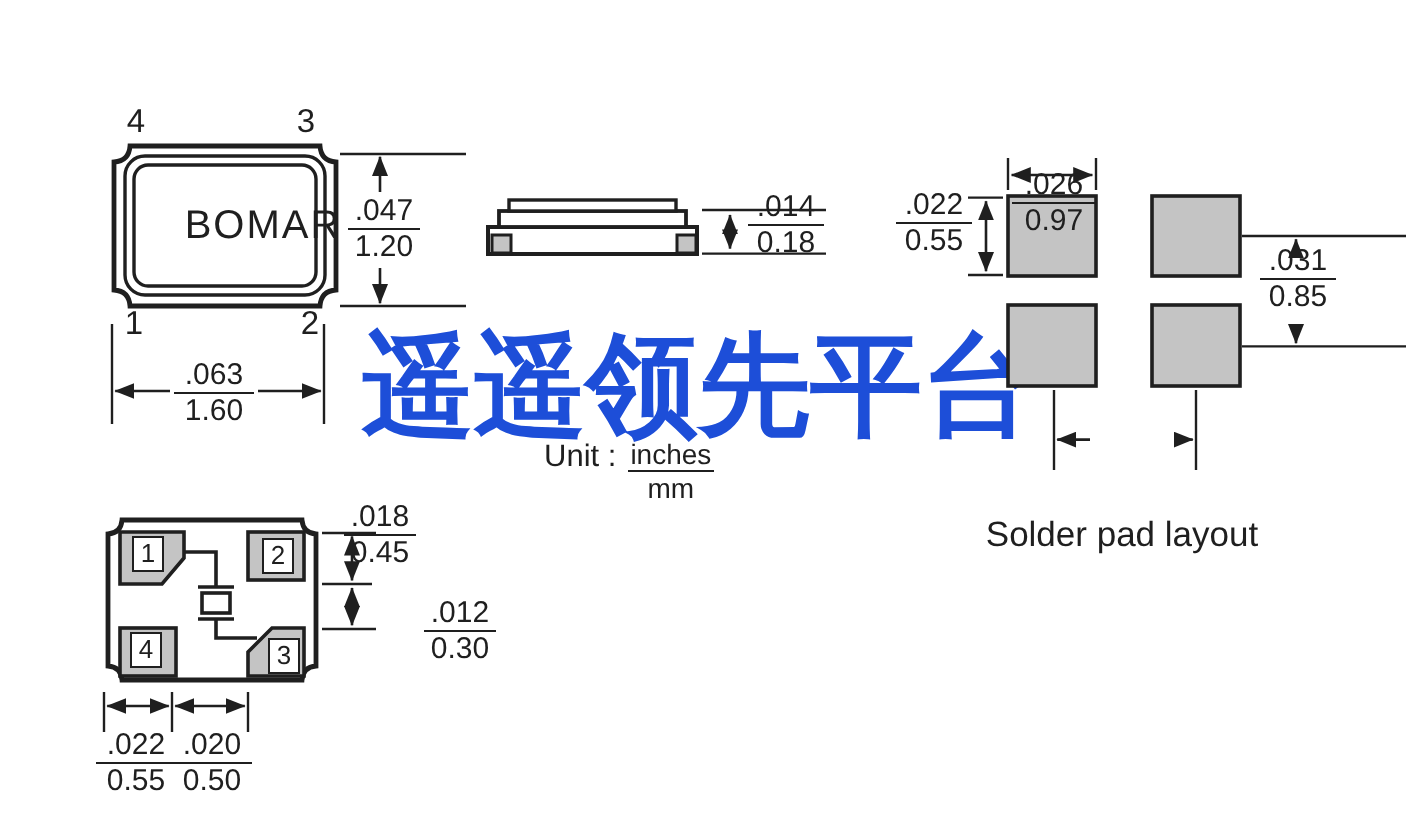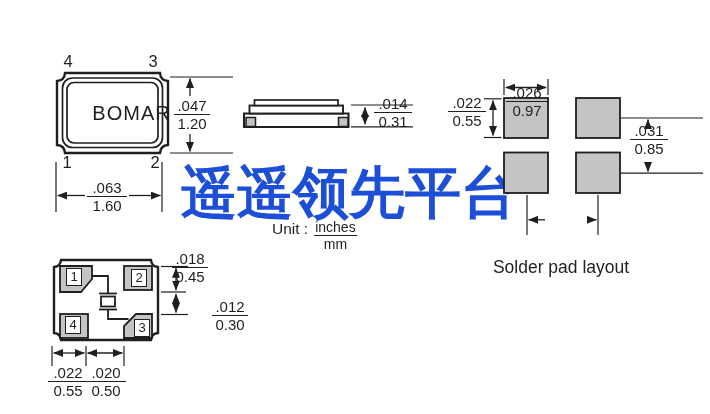--- a/index.html
+++ b/index.html
@@ -152,21 +152,21 @@
     <span class="num">.047</span>
     <span class="den">1.20</span>
   </div>
   <div class="frac" style="left:87px; top:181px; width:40px;">
     <span class="num">.063</span>
     <span class="den">1.60</span>
   </div>
 
   <div class="frac" style="left:374px; top:97px; width:38px;">
     <span class="num">.014</span>
-    <span class="den">0.31</span>
+    <span class="den">0.18</span>
   </div>
 
   <div class="padnum" style="left:66px; top:268px;">1</div>
   <div class="padnum" style="left:131px; top:269px;">2</div>
   <div class="padnum" style="left:65px; top:316px;">4</div>
   <div class="padnum" style="left:134px; top:319px;">3</div>
 
   <div class="frac" style="left:172px; top:252px; width:36px;">
     <span class="num">.018</span>
     <span class="den">0.45</span>

